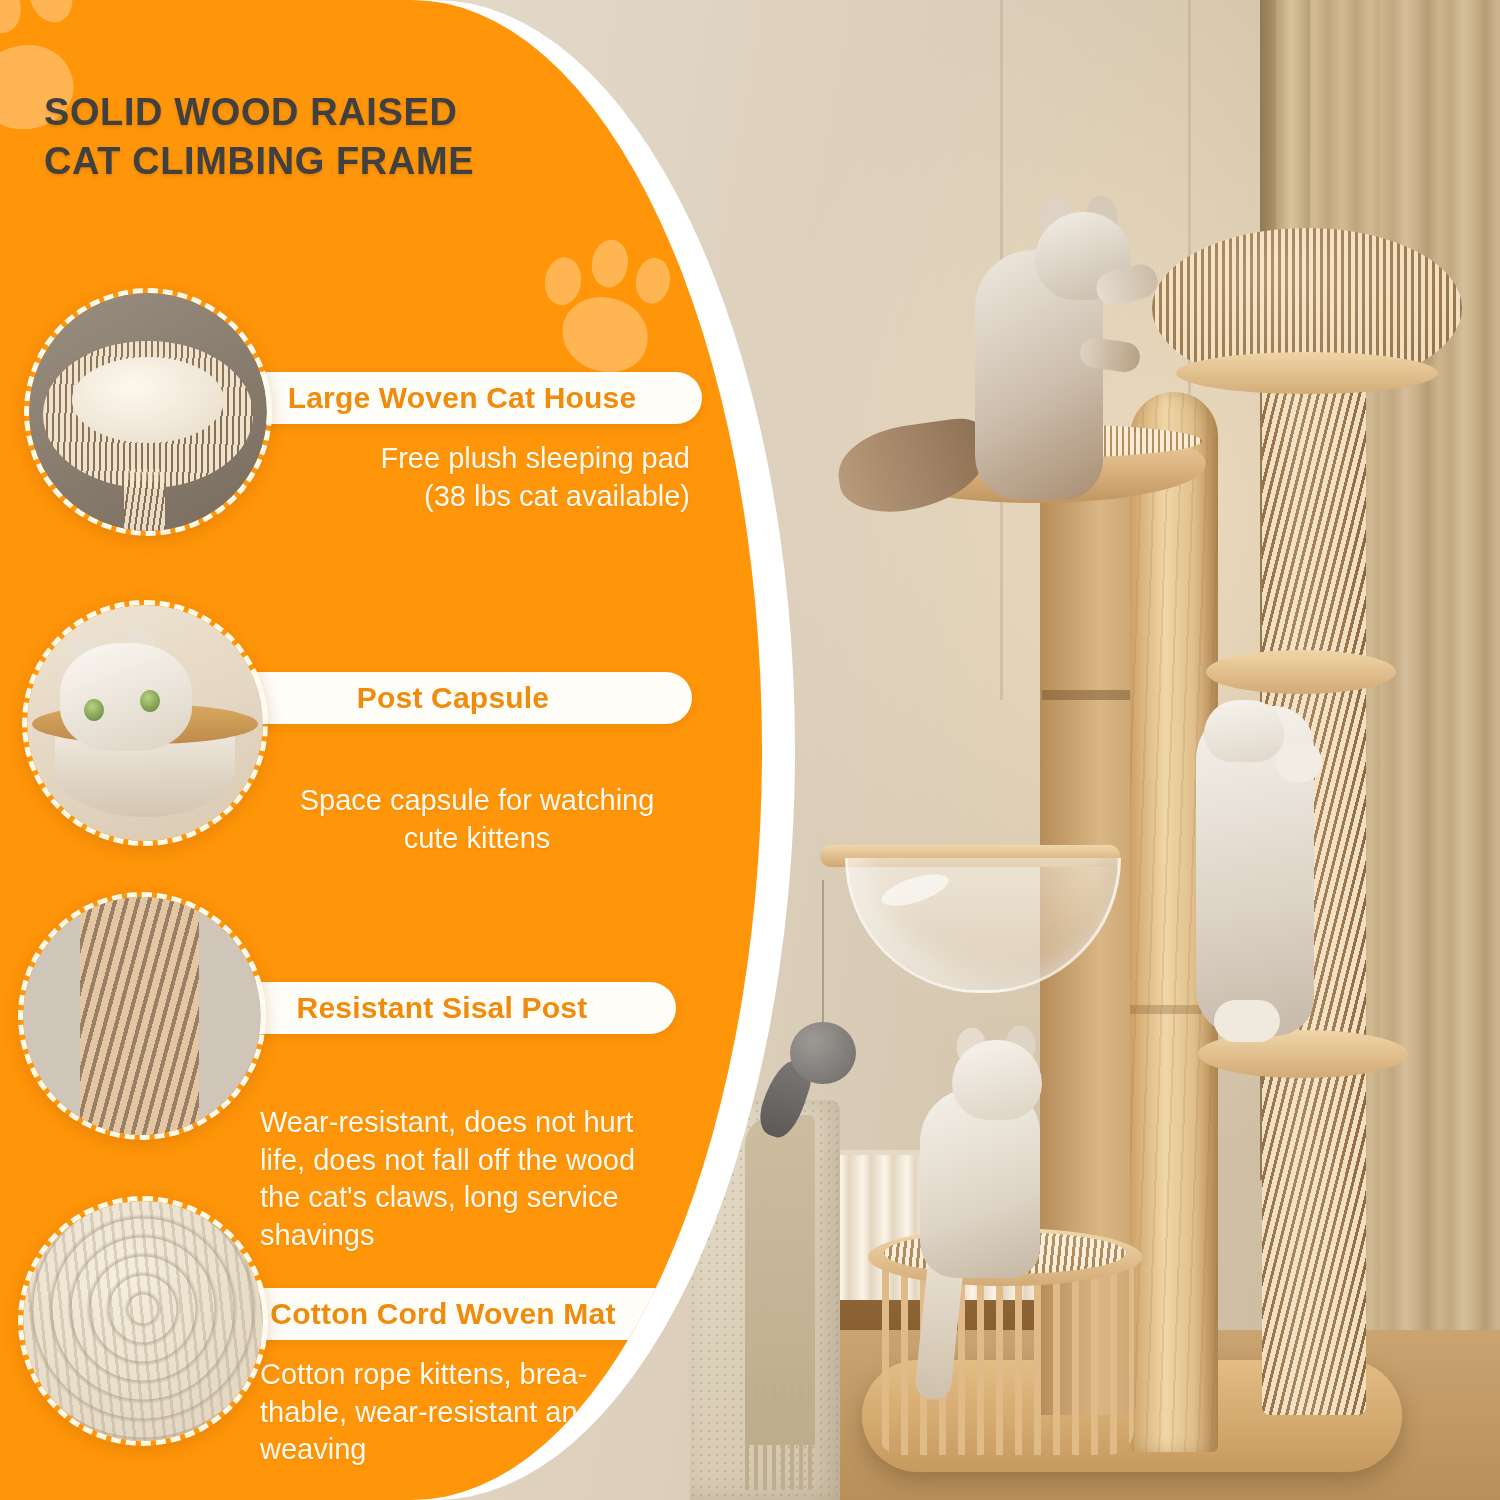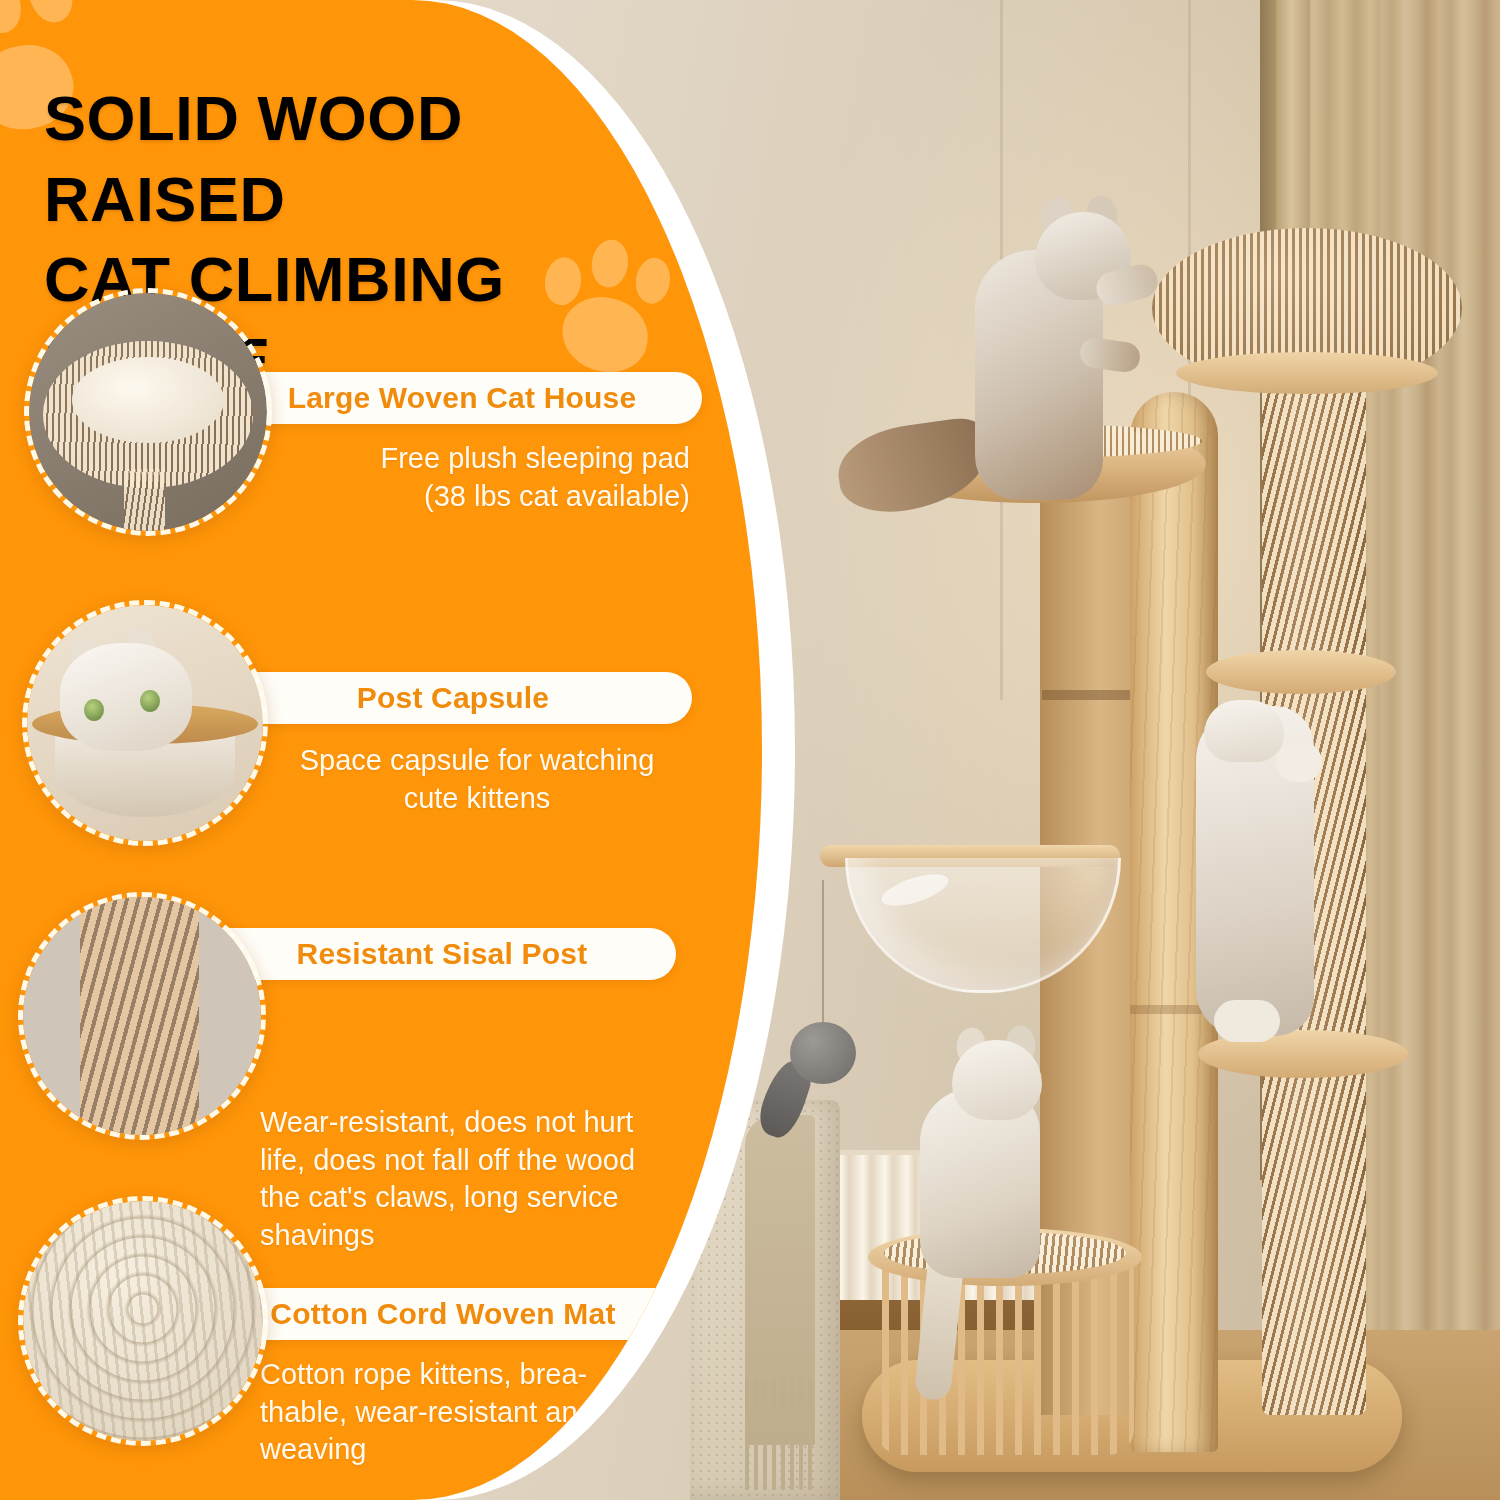--- a/index.html
+++ b/index.html
@@ -168,22 +168,22 @@
     border-radius:0 360px 360px 0 / 0 750px 750px 0;}
   .panel{position:absolute;left:0;top:0;width:762px;height:1500px;
     background:var(--orange);
     border-radius:0 350px 350px 0 / 0 750px 750px 0;
     overflow:hidden;}
   :root{--orange:#ff9508;--orange-deep:#f28c05;--cream:#fdf6ea;}
 
   .paw{position:absolute;opacity:.30;}
   .paw .pad{position:absolute;background:#fff;border-radius:50%;}
 
-  .title{position:absolute;left:44px;top:78px;width:660px;
-    color:#000000;font-size:63px;font-weight:700;line-height:1.28;letter-spacing:.6px;
+  .title{position:absolute;left:44px;top:88px;width:660px;
+    color:#404040;font-size:38px;font-weight:700;line-height:1.28;letter-spacing:.6px;
     text-shadow:0 2px 3px rgba(150,80,0,.25);}
 
   .feature{position:absolute;left:0;width:762px;}
   .thumb{position:absolute;border-radius:50%;
     border:5px dashed #fff9ea;overflow:hidden;box-sizing:border-box;
     box-shadow:0 4px 16px rgba(140,70,0,.22);}
   .thumb-inner{position:absolute;inset:0;border-radius:50%;overflow:hidden;}
 
   .pill{position:absolute;height:52px;background:#fffdf7;
     border-radius:0 26px 26px 0;display:flex;align-items:center;justify-content:center;
@@ -356,40 +356,40 @@
             <div class="t1-bed"></div>
             <div class="t1-pad"></div>
           </div>
         </div>
       </div>
 
       <div class="feature">
         <div class="pill" style="left:214px;top:672px;width:478px">
           <span>Post Capsule</span>
         </div>
-        <div class="desc" style="left:262px;top:742px;width:430px;text-align:center">
+        <div class="desc" style="left:262px;top:782px;width:430px;text-align:center">
           <div>Space capsule for watching</div>
           <div>cute kittens</div>
         </div>
         <div class="thumb" style="left:22px;top:600px;width:246px;height:246px">
           <div class="thumb-inner">
             <div class="t2-bg"></div>
             <div class="t2-capsule"></div>
             <div class="t2-wood" style="background:linear-gradient(180deg,#d9a95f,#bd8a4c)"></div>
             <div class="t2-ear" style="left:18%;top:14%;border-radius:60% 40% 0 40%;transform:rotate(-16deg)"></div>
             <div class="t2-ear" style="left:42%;top:10%;border-radius:40% 60% 40% 0;transform:rotate(14deg)"></div>
             <div class="t2-cat"></div>
             <div class="t2-eye" style="left:24%;top:40%"></div>
             <div class="t2-eye" style="left:48%;top:36%"></div>
           </div>
         </div>
       </div>
 
       <div class="feature">
-        <div class="pill" style="left:208px;top:928px;width:468px">
+        <div class="pill" style="left:208px;top:982px;width:468px">
           <span>Resistant Sisal Post</span>
         </div>
         <div class="desc" style="left:260px;top:1104px;width:430px">
           <div>Wear-resistant, does not hurt</div>
           <div>life, does not fall off the wood</div>
           <div>the cat's claws, long service</div>
           <div>shavings</div>
         </div>
         <div class="thumb" style="left:18px;top:892px;width:248px;height:248px">
           <div class="thumb-inner">

